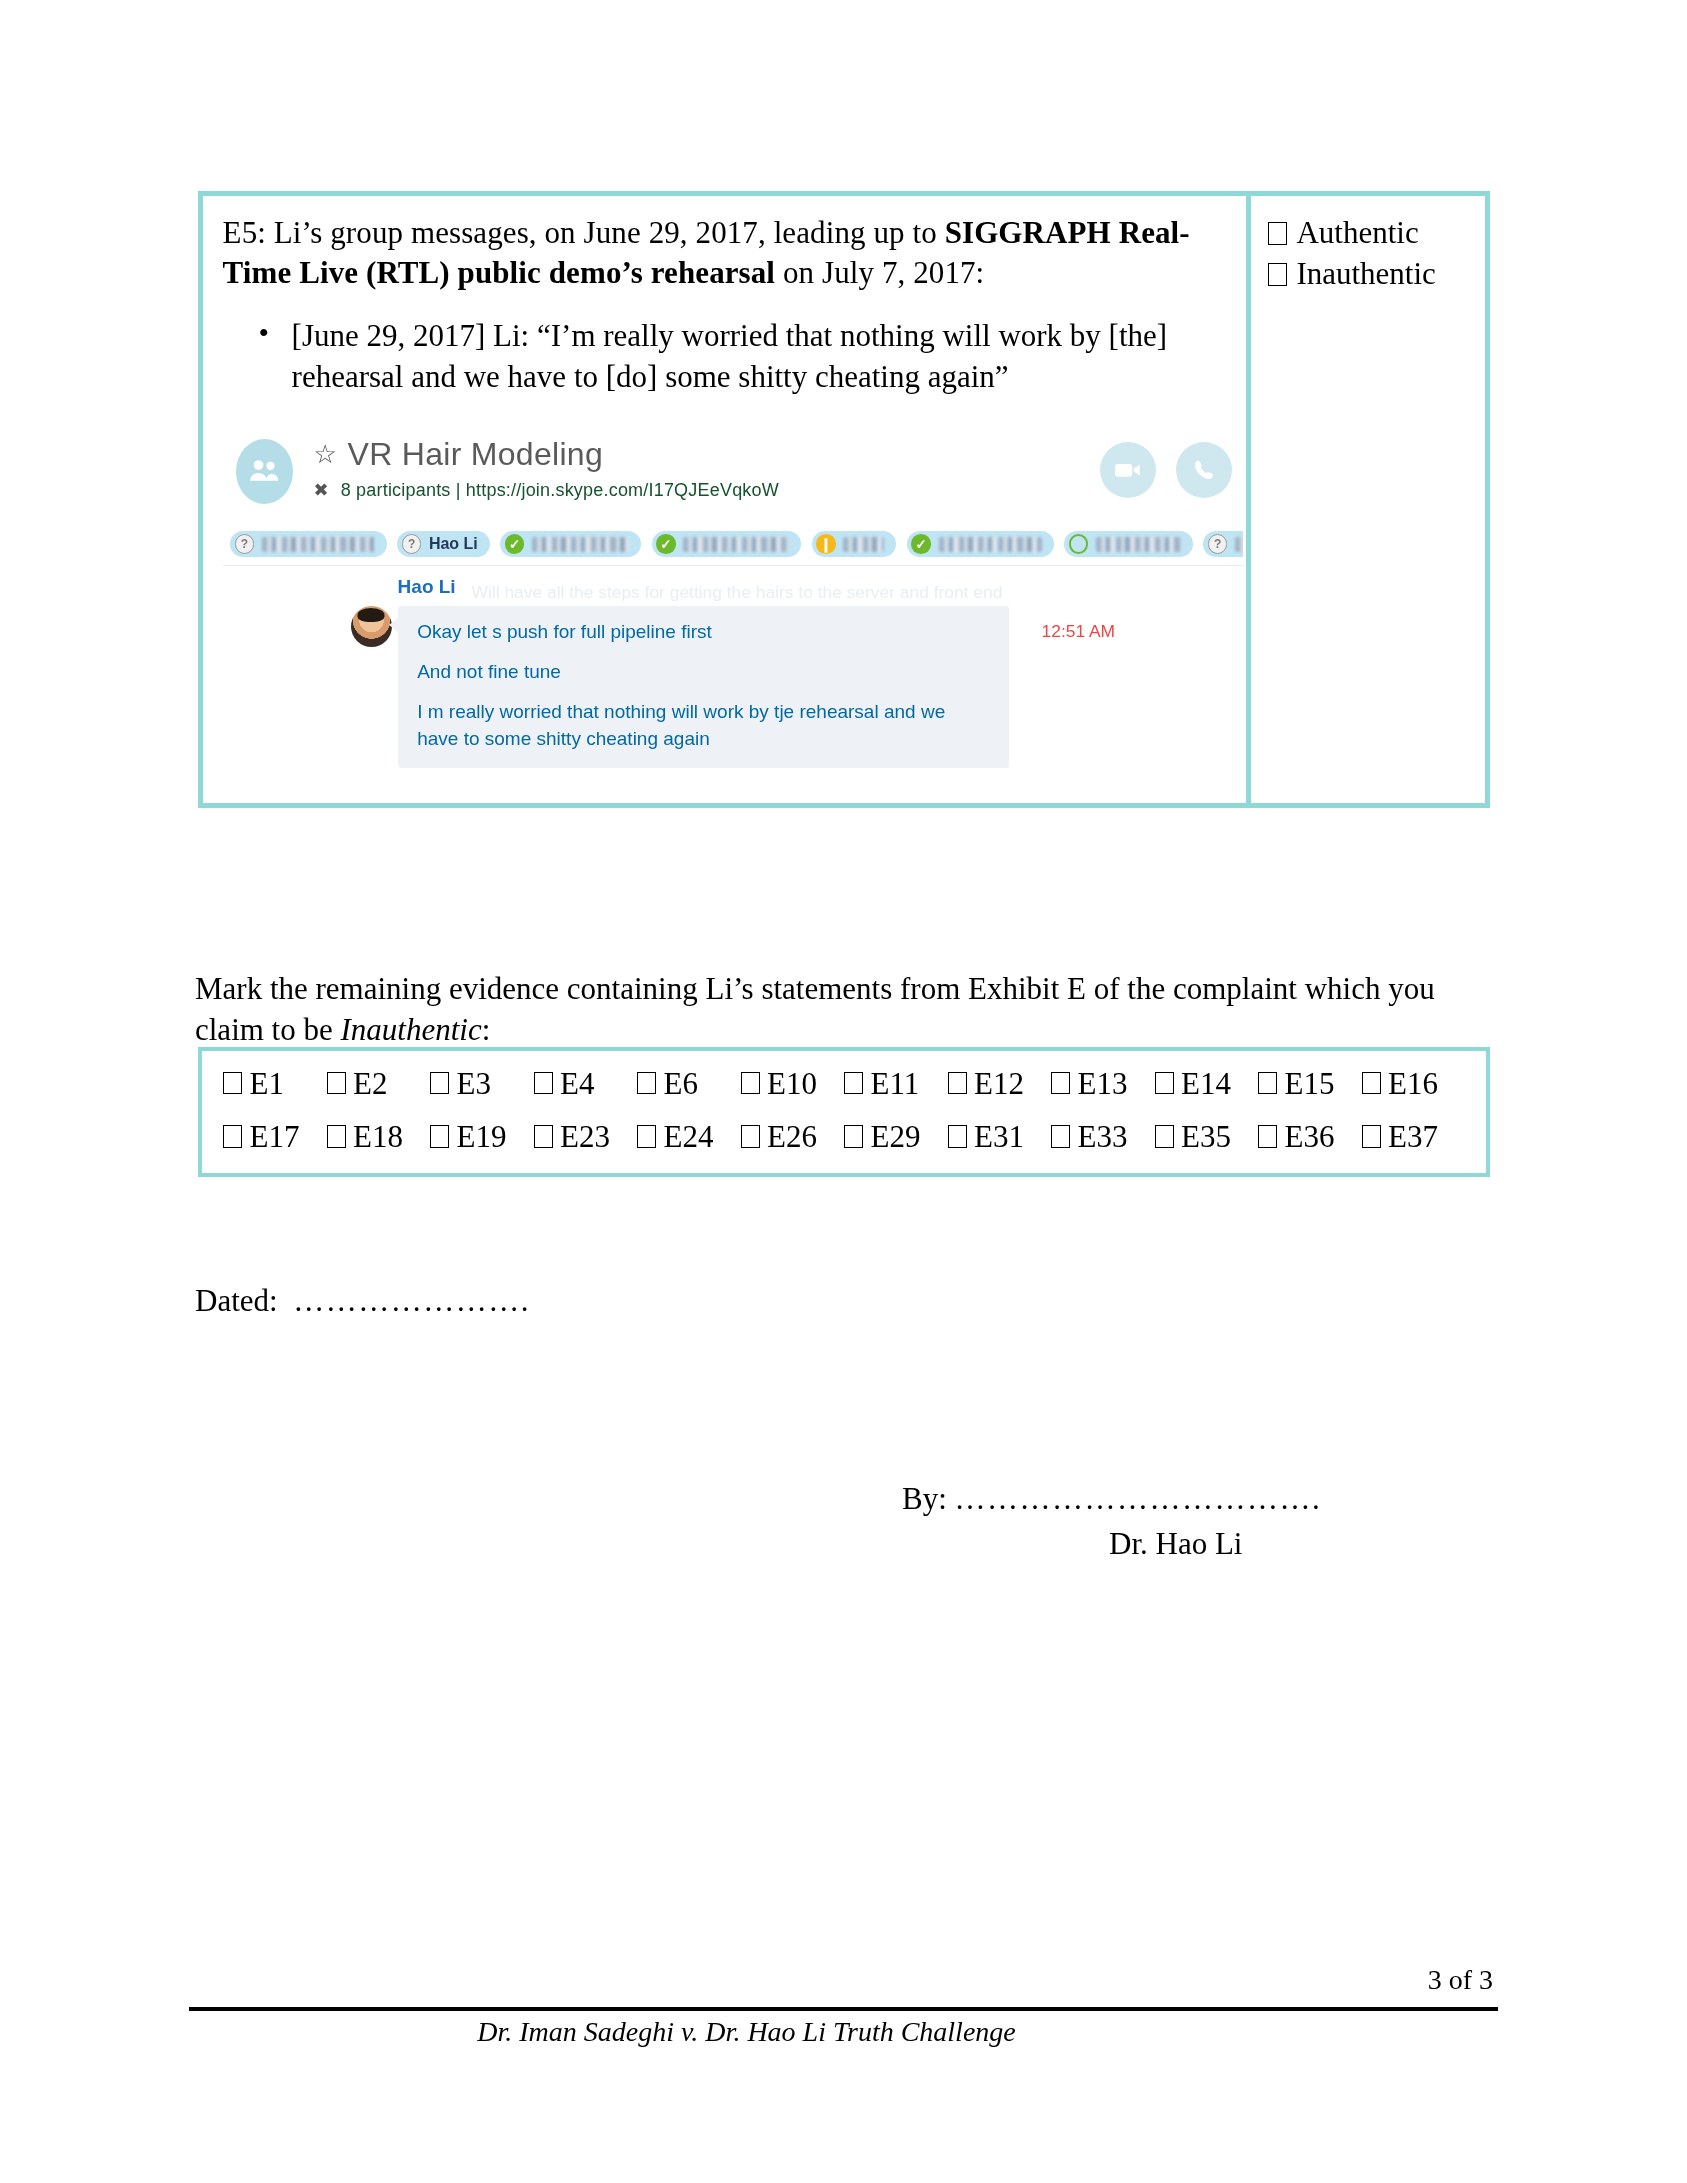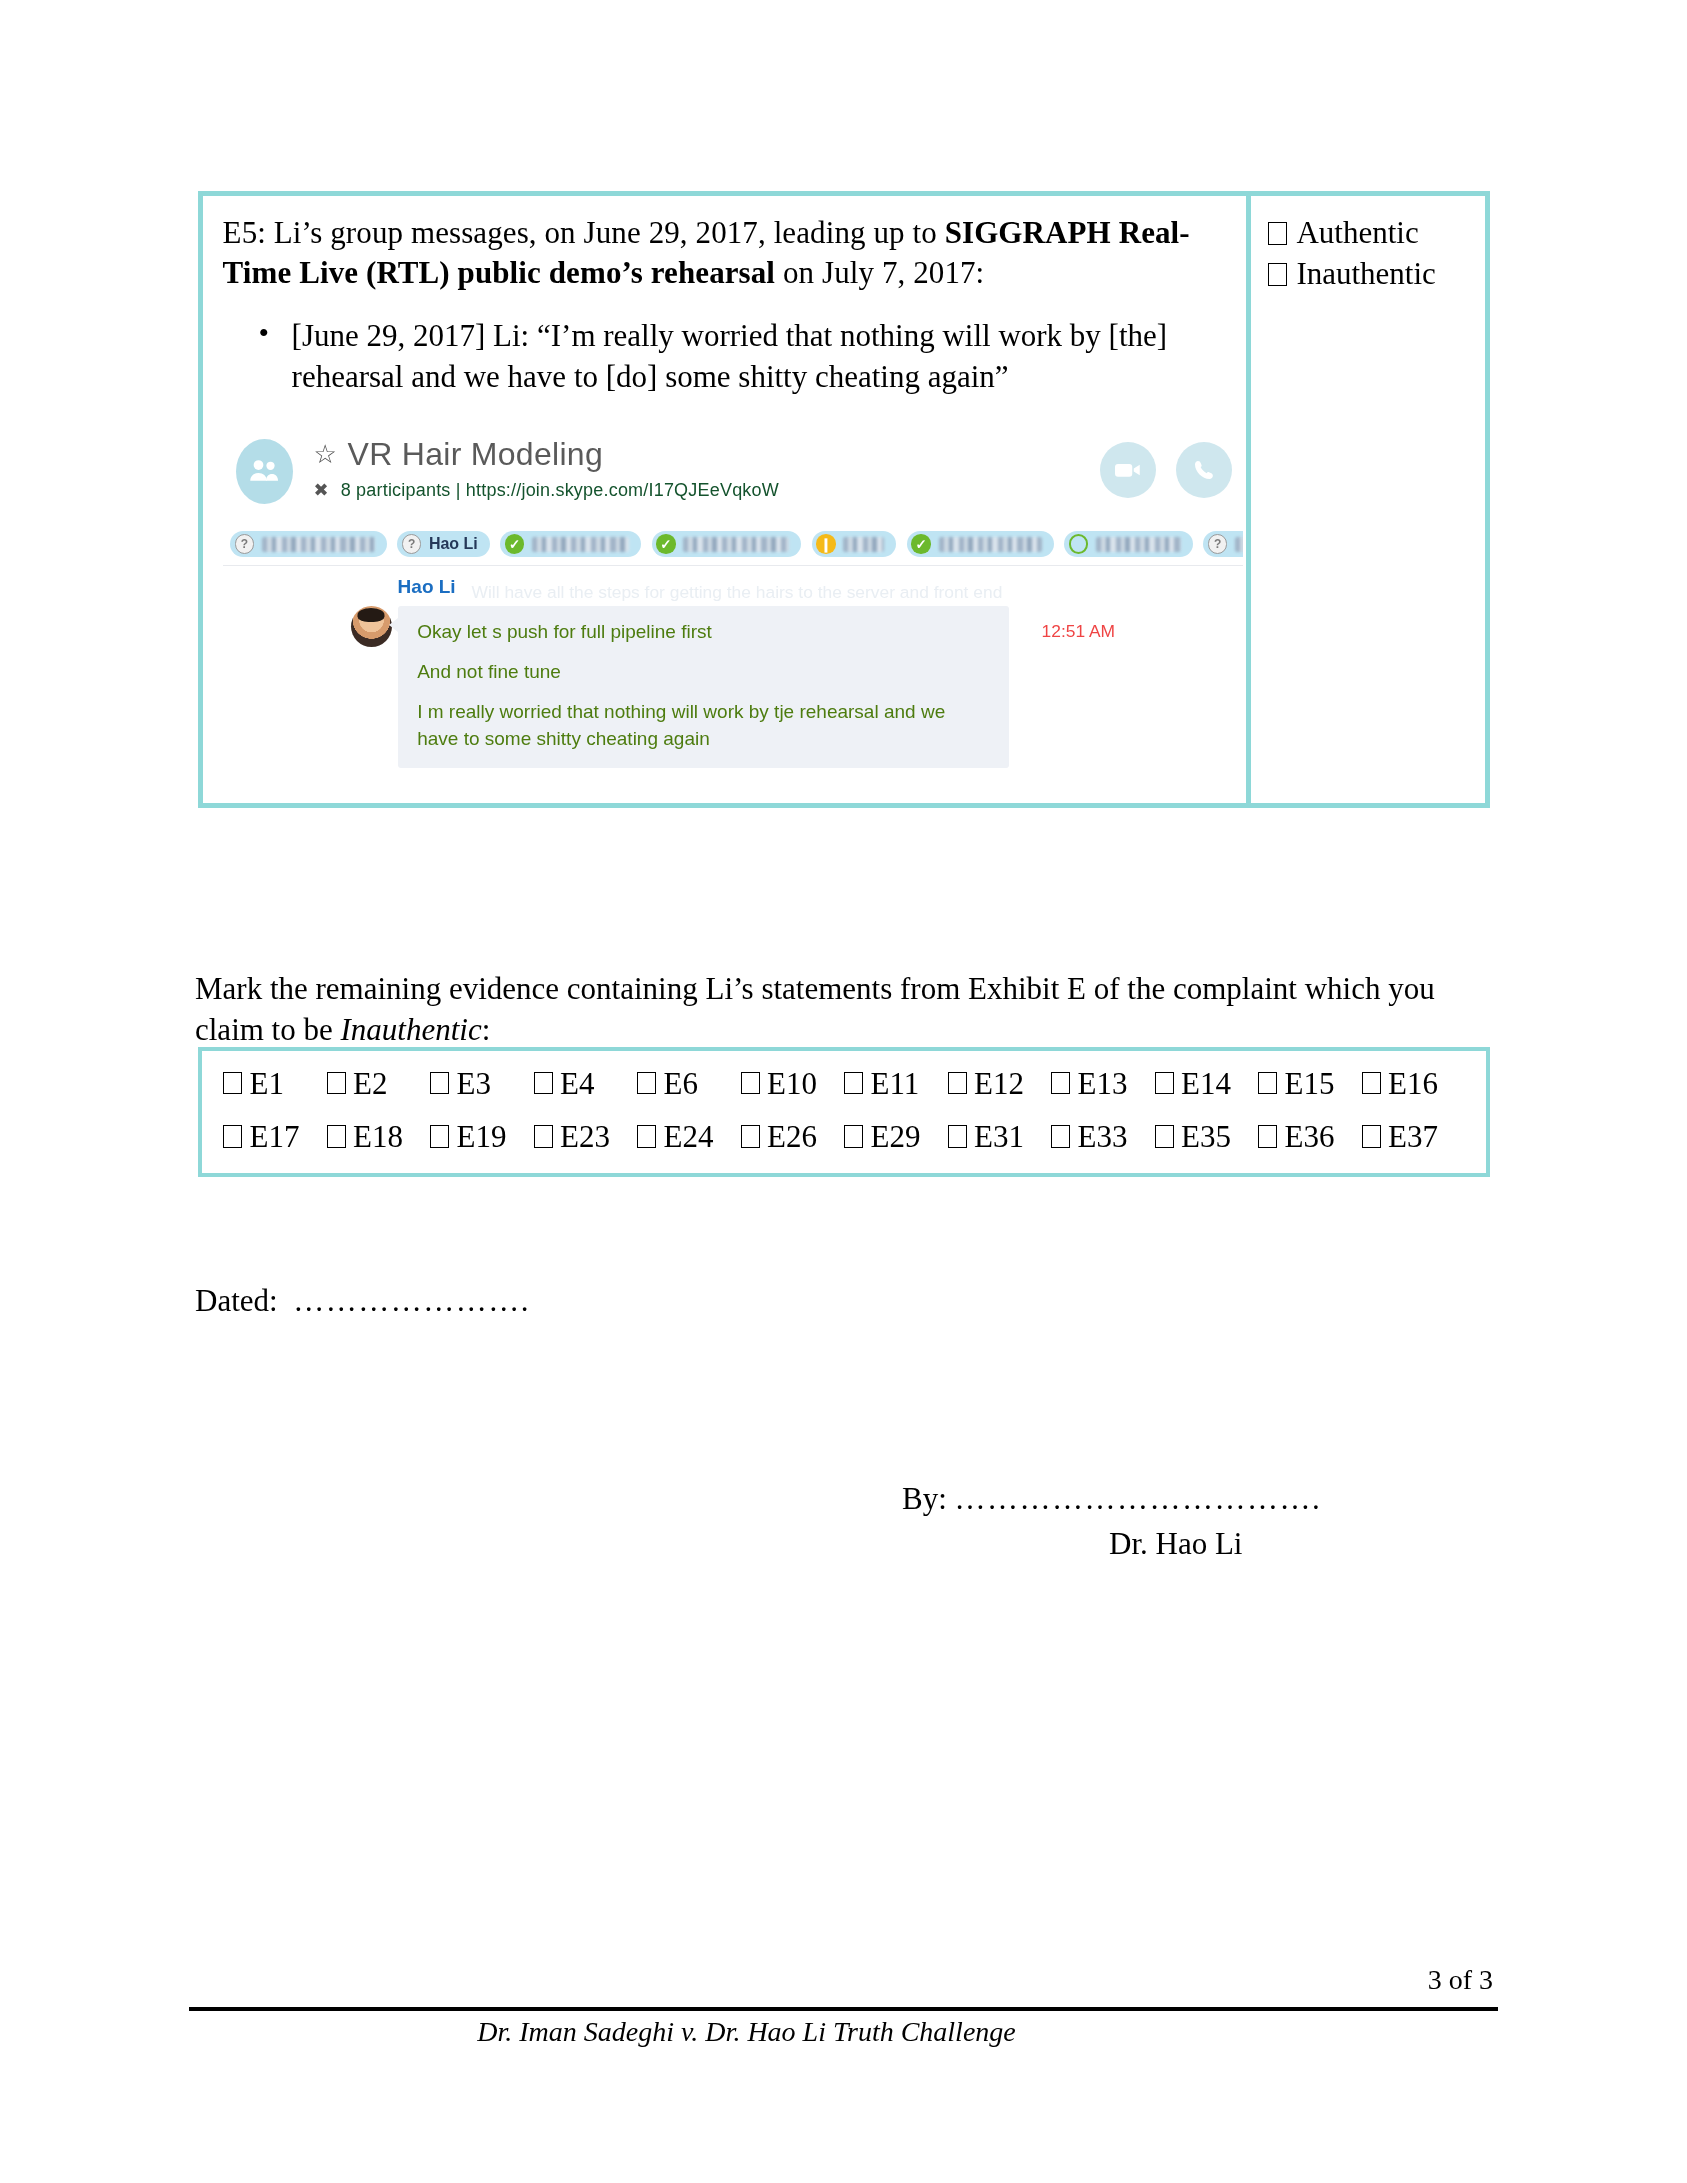--- a/index.html
+++ b/index.html
@@ -304,21 +304,21 @@
     content: "";
     position: absolute;
     left: -9px;
     top: 12px;
     border-width: 7.5px 9px 7.5px 0;
     border-style: solid;
     border-color: transparent #eef1f6 transparent transparent;
   }
   .sk-line {
     font-size: 19px;
-    color: #4d7c0f;
+    color: #0369a1;
     line-height: 1.42;
     margin-bottom: 13px;
   }
   .sk-line:last-child { margin-bottom: 0; }
   .sk-time {
     margin-left: 33px;
     font-size: 17.4px;
     color: #ef4444;
     padding-top: 15px;
     white-space: nowrap;

